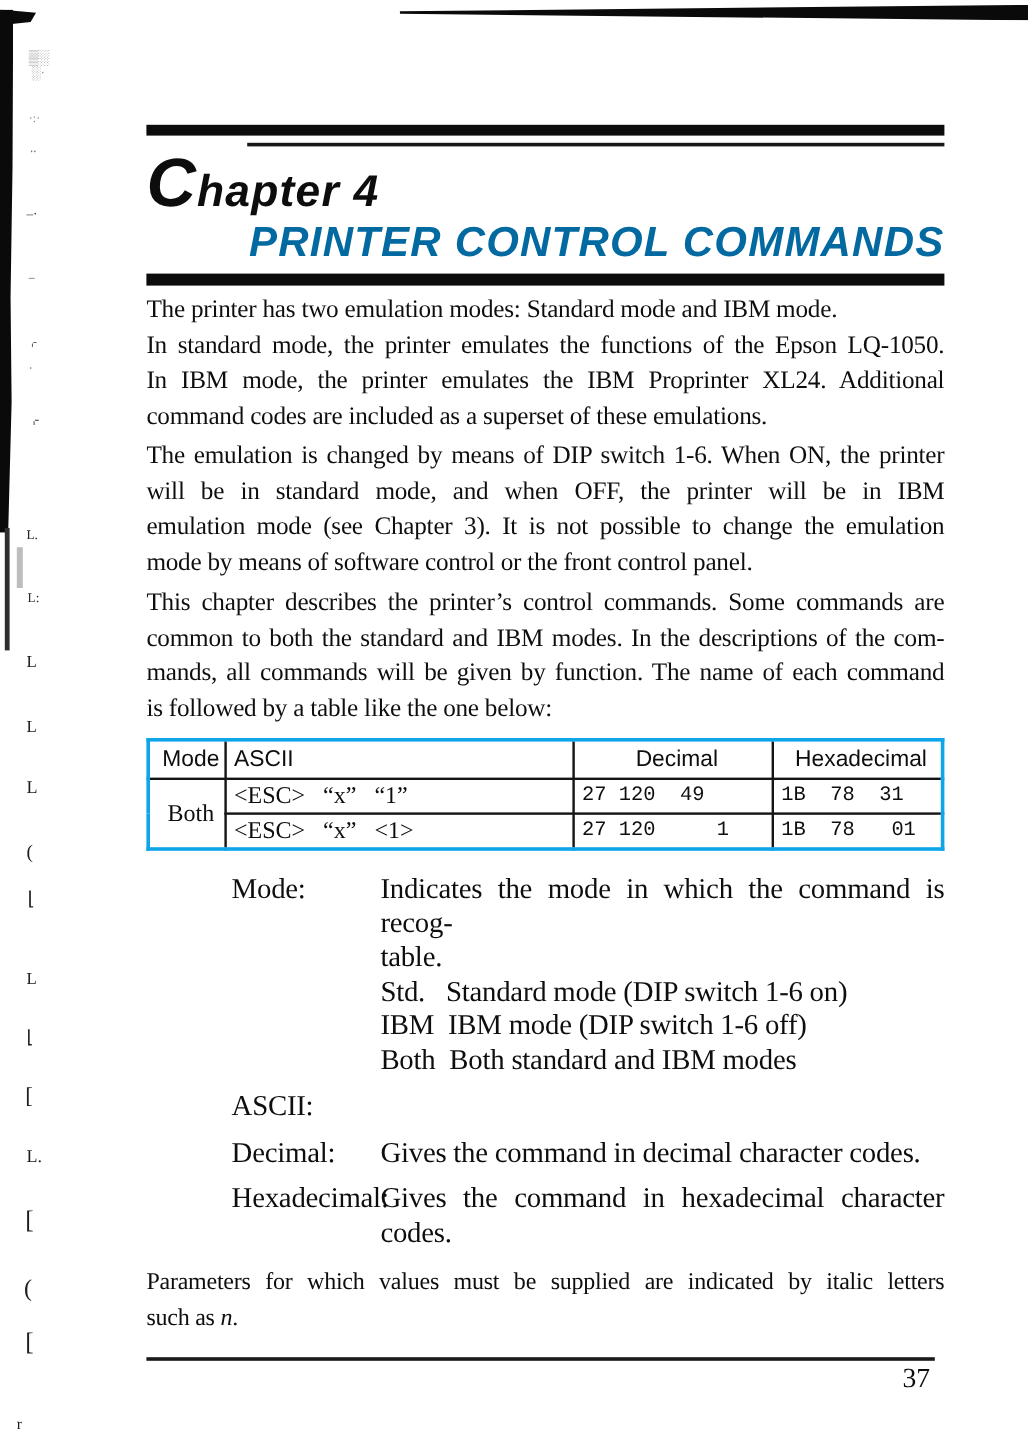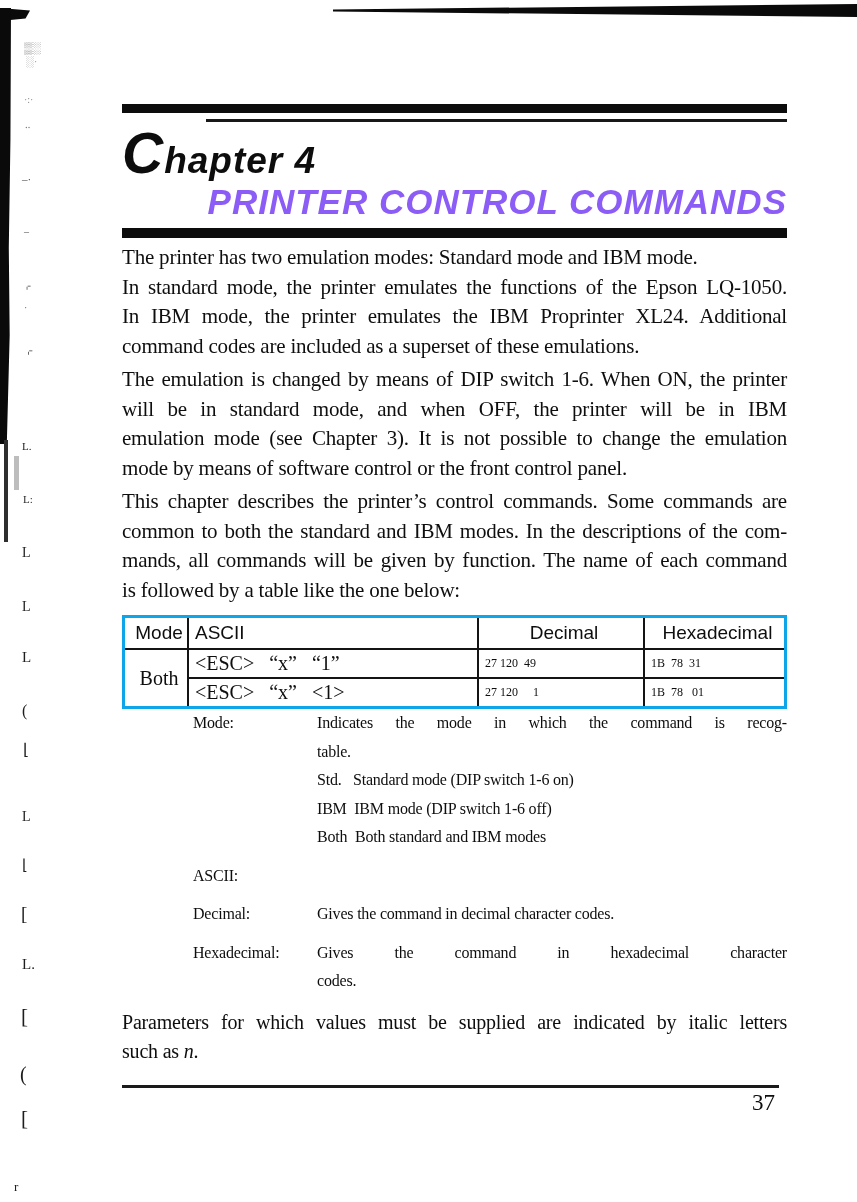--- a/index.html
+++ b/index.html
@@ -41,21 +41,21 @@
     font-style:italic;font-weight:bold;color:#0d0d0d;
     letter-spacing:1px;
   }
   .chapter-initial{font-size:57px;line-height:1;}
   .chapter-rest{font-size:37px;}
   .page-title{
     margin-top:2px;
     text-align:right;
     font-family:"Liberation Sans","DejaVu Sans",sans-serif;
     font-style:italic;font-weight:bold;
-    font-size:35px;letter-spacing:1px;color:#8b5cf6;
+    font-size:35px;letter-spacing:1px;color:#0369a1;
     line-height:1.0;
   }
   .rule-thick-bottom{margin-top:9px;height:10px;background:#0c0c0c;}
 
   
   .paragraphs{margin-top:5px;font-size:21px;letter-spacing:-0.2px;}
   .para{margin:0 0 4px 0;}
   .tline{line-height:29.5px;white-space:pre-wrap;}
   .jline{text-align:justify;text-align-last:justify;}
 
@@ -70,26 +70,26 @@
     font-family:"Liberation Sans","DejaVu Sans",sans-serif;
     font-weight:normal;font-size:19px;height:30px;
   }
   th.c-mode{width:56px;text-align:center;padding:0;}
   th.c-ascii{width:282px;text-align:left;padding-left:24px;}
   th.c-dec{width:158px;text-align:center;padding:0;}
   th.c-hex{text-align:center;padding:0;}
   td.mode-cell{font-size:20px;text-align:center;padding:0;margin-top:16px;}
   td.ascii-cell{font-size:20px;height:27px;padding-left:24px;white-space:pre;}
   td.num-cell{
-    font-family:Liberation Serif, serif;
-    font-size:12px;padding-left:14px;white-space:pre;
-  }
-
-  
-  .definitions{margin-left:71px;font-size:16px;letter-spacing:-0.2px;}
+    font-family:Liberation Mono, monospace;
+    font-size:17px;padding-left:14px;white-space:pre;
+  }
+
+  
+  .definitions{margin-top:18px;margin-left:71px;font-size:24px;letter-spacing:-0.2px;}
   .def-row{display:flex;}
   .def-row + .def-row{margin-top:10px;}
   .def-term{width:124px;flex:none;line-height:28.5px;}
   .def-body{width:470px;}
   .def-body .tline{line-height:28.5px;}
 
   
   .closing{margin-top:12px;font-size:20px;letter-spacing:-0.2px;}
   .closing .tline{line-height:29.5px;}
   .footer-rule{margin-top:18px;height:3px;width:657px;background:#1a1a1a;}

